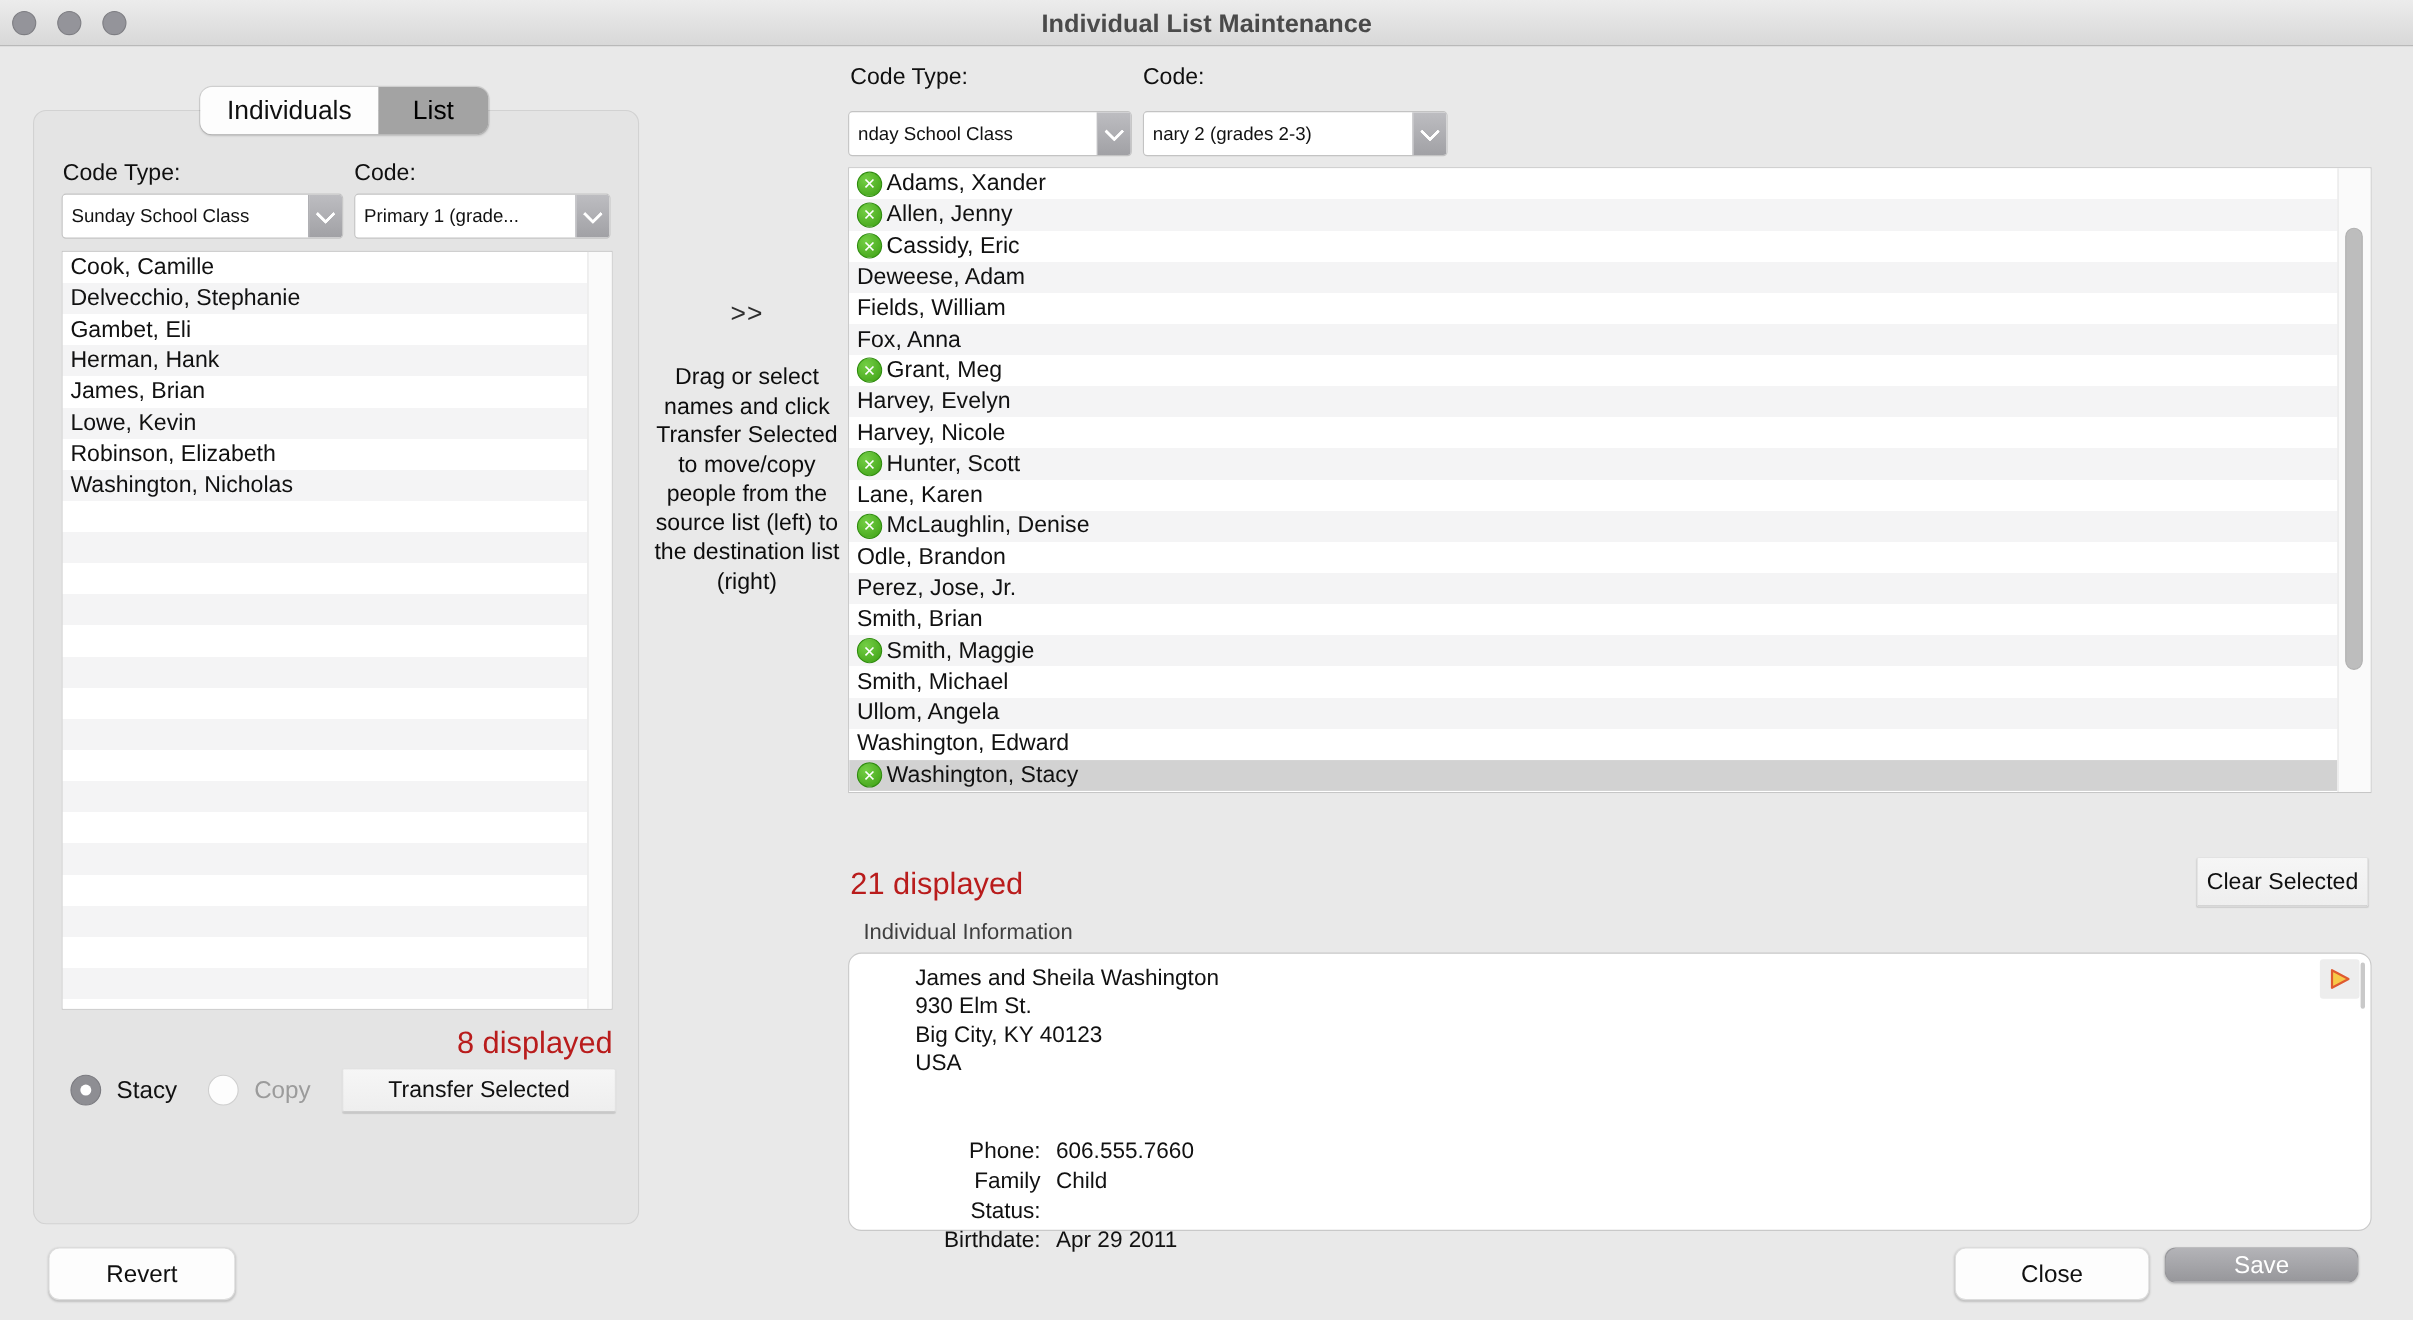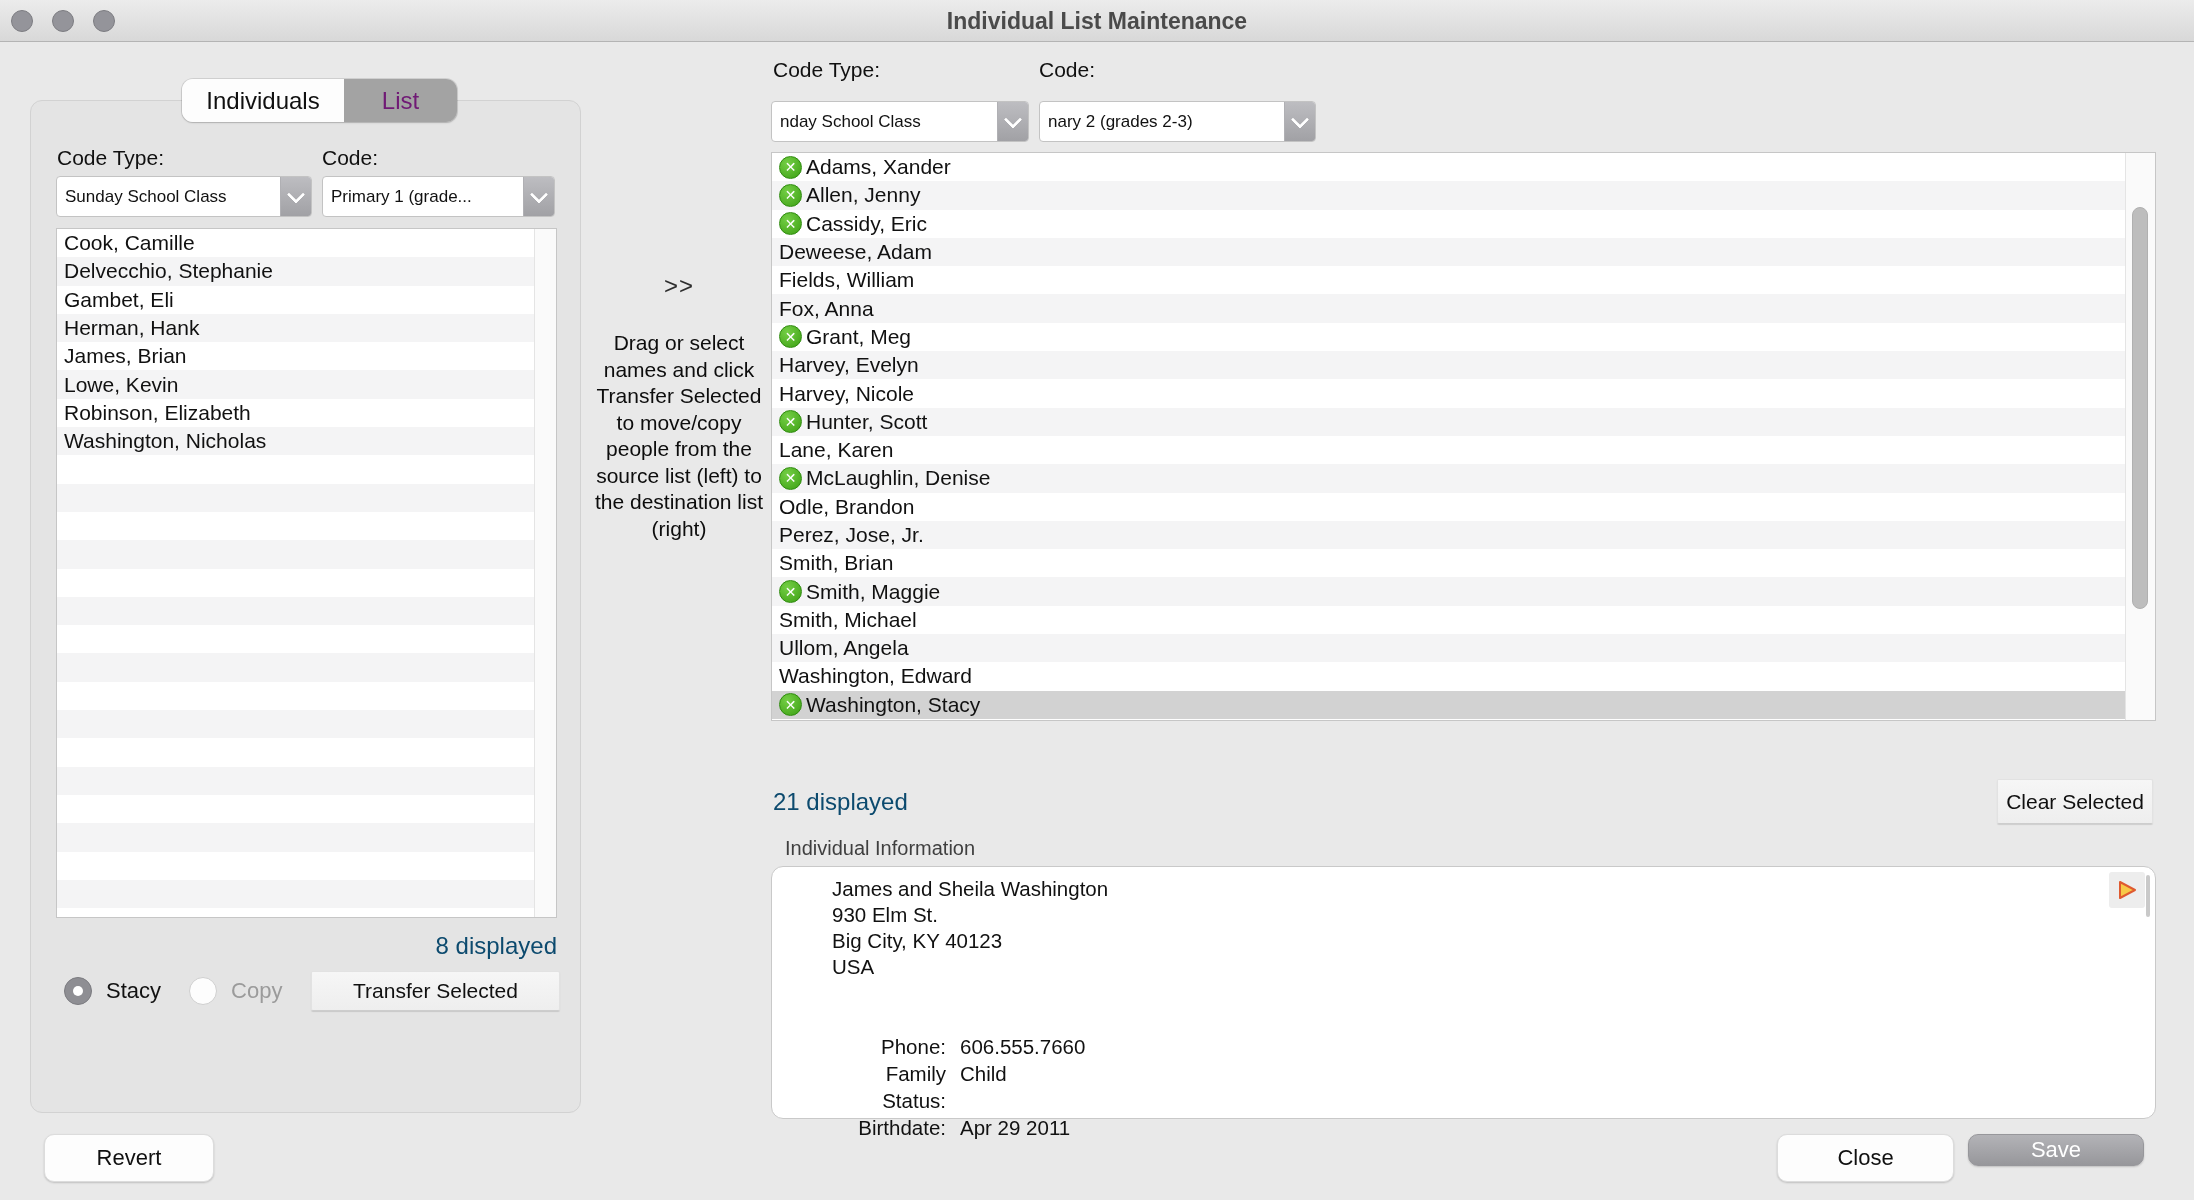--- a/index.html
+++ b/index.html
@@ -15,21 +15,21 @@
   .lights { position:absolute; left:11px; top:10px; display:flex; gap:19px; }
   .light { width:22px; height:22px; border-radius:50%; background:#94949a; border:1px solid #7d7d82; }
 
   
   .src-panel { position:absolute; left:30px; top:100px; width:551px; height:1013px;
     background:#e4e4e4; border:1px solid #d2d2d2; border-radius:12px; }
   .tabs { position:absolute; left:182px; top:79px; height:43px; display:flex;
     border-radius:11px; overflow:hidden; box-shadow:0 0 0 1px rgba(0,0,0,.10),0 1px 2px rgba(0,0,0,.15); }
   .tab { display:flex; align-items:center; justify-content:center; font-size:24px; }
   .tab-individuals { width:162px; background:#fdfdfd; color:#101010; }
-  .tab-list { width:113px; background:#a3a3a3; color:#701a75; }
+  .tab-list { width:100px; background:#a3a3a3; color:#000000; }
 
   .field-label { position:absolute; font-size:21px; color:#101010; }
 
   .combo { position:absolute; height:41px; background:#fff; border:1px solid #c3c3c3;
     border-radius:4px; display:flex; align-items:center; overflow:hidden; }
   .combo .val { flex:1; padding:0 8px; font-size:17px; white-space:nowrap; overflow:hidden; }
   .combo .chev { flex:none; width:31px; height:100%; position:relative;
     background:linear-gradient(#bdbdc1,#a1a1a5); border-left:1px solid #b0b0b4; }
   .combo .chev::after { content:""; position:absolute; left:50%; top:50%; width:10px; height:10px;
     border-right:3px solid #fff; border-bottom:3px solid #fff; border-radius:1px;
@@ -40,21 +40,21 @@
     background:repeating-linear-gradient(to bottom,#ffffff 0 28.3px,#f4f4f5 28.3px 56.6px); }
   .track { position:absolute; right:0; top:0; bottom:0; background:#fafafa; border-left:1px solid #e4e4e4; }
   .thumb { position:absolute; left:6px; width:16px; border-radius:8px; background:#bdbdbd; border:1px solid #b0b0b0; }
   .row { height:28.3px; display:flex; align-items:center; padding-left:7px; font-size:21px; white-space:nowrap; }
   .row.selected { background:#d2d2d2; }
   .tag { display:none; width:23px; height:23px; margin-right:4px; border-radius:50%; flex:none;
     background:radial-gradient(circle at 35% 30%, #74cf45, #3c9f13); border:1px solid #2f8c0e;
     color:#fff; font-size:14px; font-weight:bold; align-items:center; justify-content:center; line-height:1; }
   .row.tagged .tag { display:flex; }
 
-  .count { position:absolute; font-size:24px; color:#0c4a6e; }
+  .count { position:absolute; font-size:28px; color:#b91c1c; }
 
   .radio-row { position:absolute; display:flex; align-items:center; }
   .radio { width:28px; height:28px; border-radius:50%; position:relative; flex:none; }
   .radio.on { background:#8e8e93; border:1px solid #7b7b80; }
   .radio.on::after { content:""; position:absolute; left:50%; top:50%; width:10px; height:10px;
     background:#fff; border-radius:50%; transform:translate(-50%,-50%); }
   .radio.off { background:#fdfdfd; border:1px solid #cfcfcf; }
   .radio-label { font-size:22px; margin-left:14px; }
   .radio-label.dim { color:#9b9b9b; }
 

